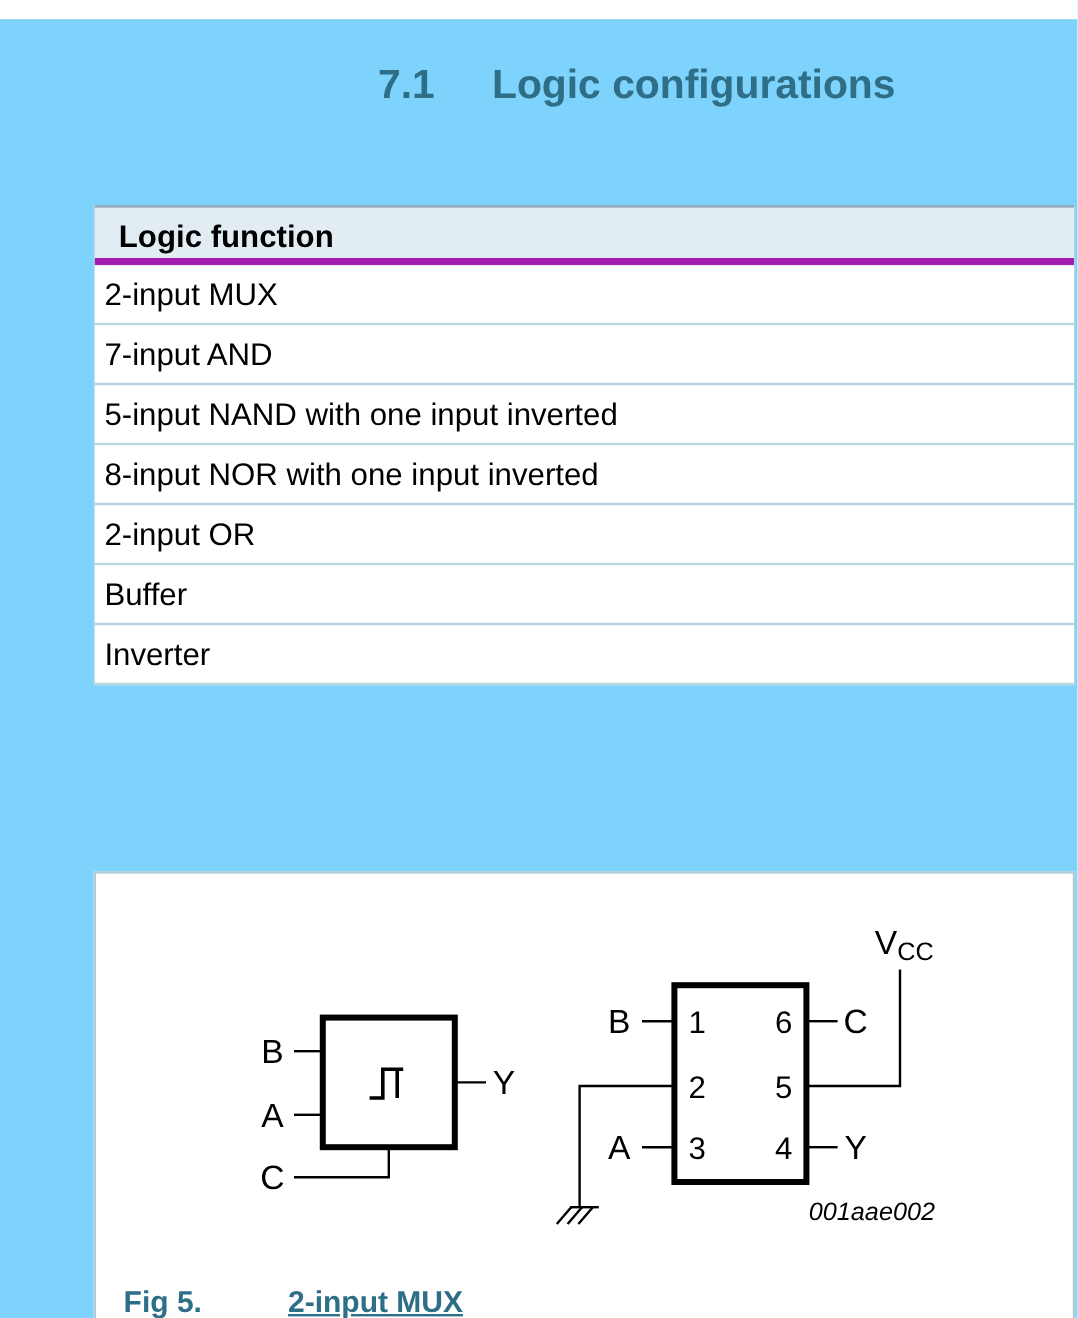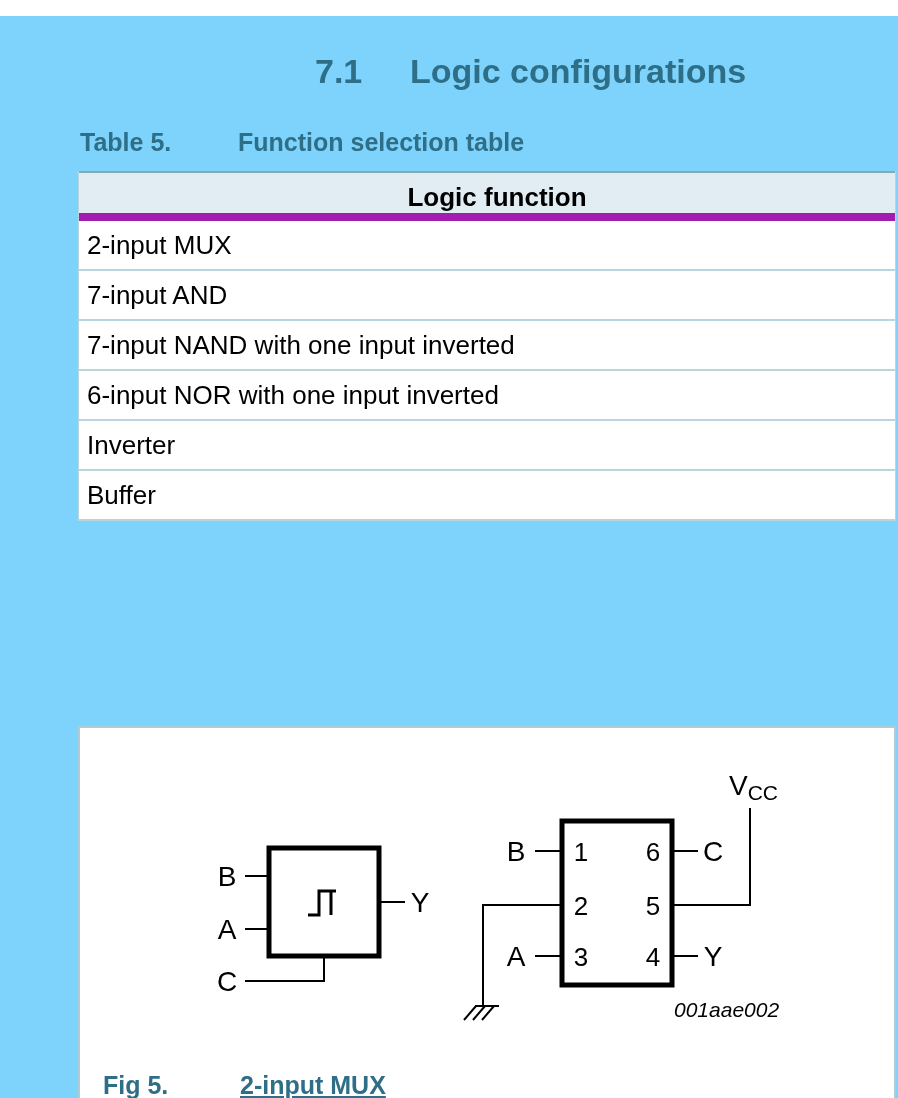--- a/index.html
+++ b/index.html
@@ -38,25 +38,24 @@
     top: 155px;
     width: 818px;
     border-left: 1px solid #b9d5de;
     border-right: 1px solid #b9d5de;
   }
   .thead {
     height: 50px;
     line-height: 48px;
     background: #e2edf3;
     border-top: 2px solid #8aa7b5;
-    border-bottom: 8px solid #a21caf;
+    border-bottom: 6px solid #a21caf;
     font-size: 26px;
     font-weight: bold;
     padding-left: 20px;
-    text-align: center;
   }
   .trow {
     height: 50px;
     line-height: 48px;
     border-bottom: 2px solid #b9d5de;
     font-size: 26px;
     padding-left: 8px;
     background: #fff;
   }
   .figure-box {
@@ -89,30 +88,30 @@
     fill: #000;
   }
 </style>
 </head>
 <body>
 
 <div class="page">
 
   <h1 class="section-heading"><span class="sec-num">7.1</span><span>Logic configurations</span></h1>
 
-  <div class="tbl-caption"><span class="cap-label">Table 5.</span><span>Function selection table</span></div>
 
   <div class="ftable">
     <div class="thead">Logic function</div>
     <div class="trow">2-input MUX</div>
     <div class="trow">7-input AND</div>
-    <div class="trow">7-input NAND with one input inverted</div>
-    <div class="trow">6-input NOR with one input inverted</div>
+    <div class="trow">5-input NAND with one input inverted</div>
+    <div class="trow">8-input NOR with one input inverted</div>
+    <div class="trow">2-input OR</div>
+    <div class="trow">Buffer</div>
     <div class="trow">Inverter</div>
-    <div class="trow">Buffer</div>
   </div>
 
   <div class="figure-box">
     <svg width="814" height="370" viewBox="0 0 814 370">
 
       <rect x="189" y="120" width="110" height="108" fill="none" stroke="#000" stroke-width="5"></rect>
 
       <path d="M228 187 H239 V163 H256 M251 164 V187" fill="none" stroke="#000" stroke-width="3"></path>
 
       <line x1="165" y1="148" x2="189" y2="148" stroke="#000" stroke-width="2"></line>

